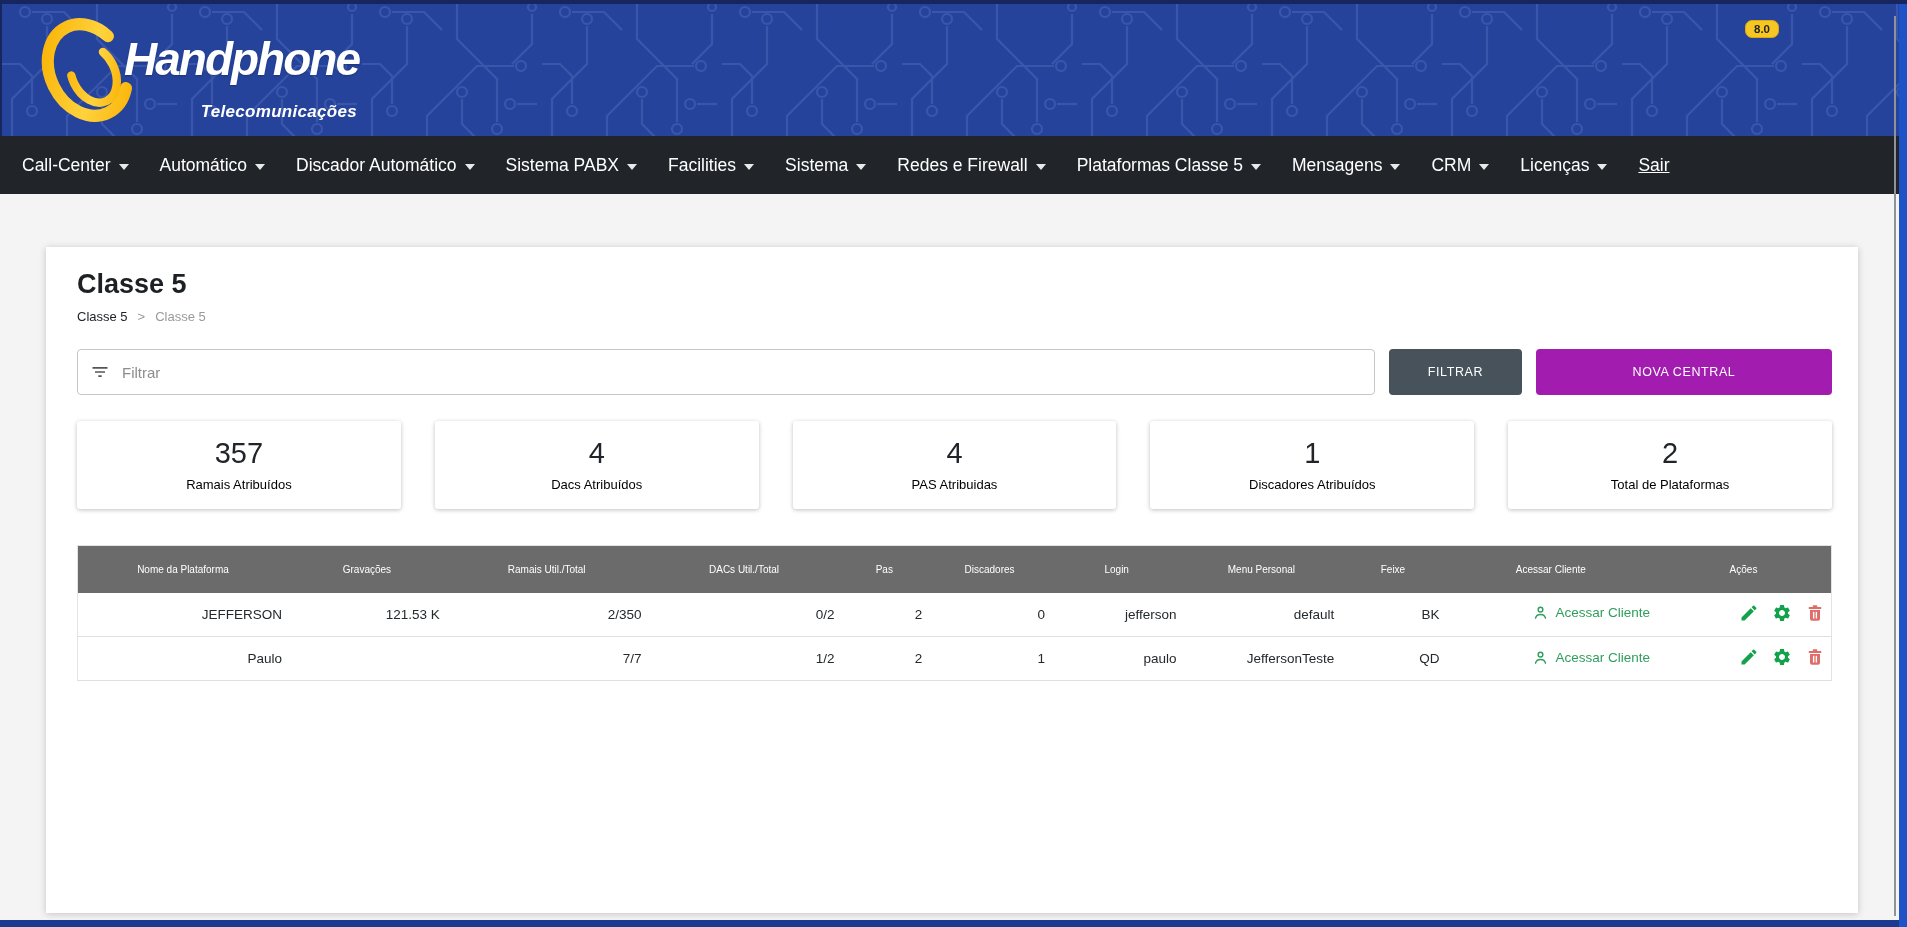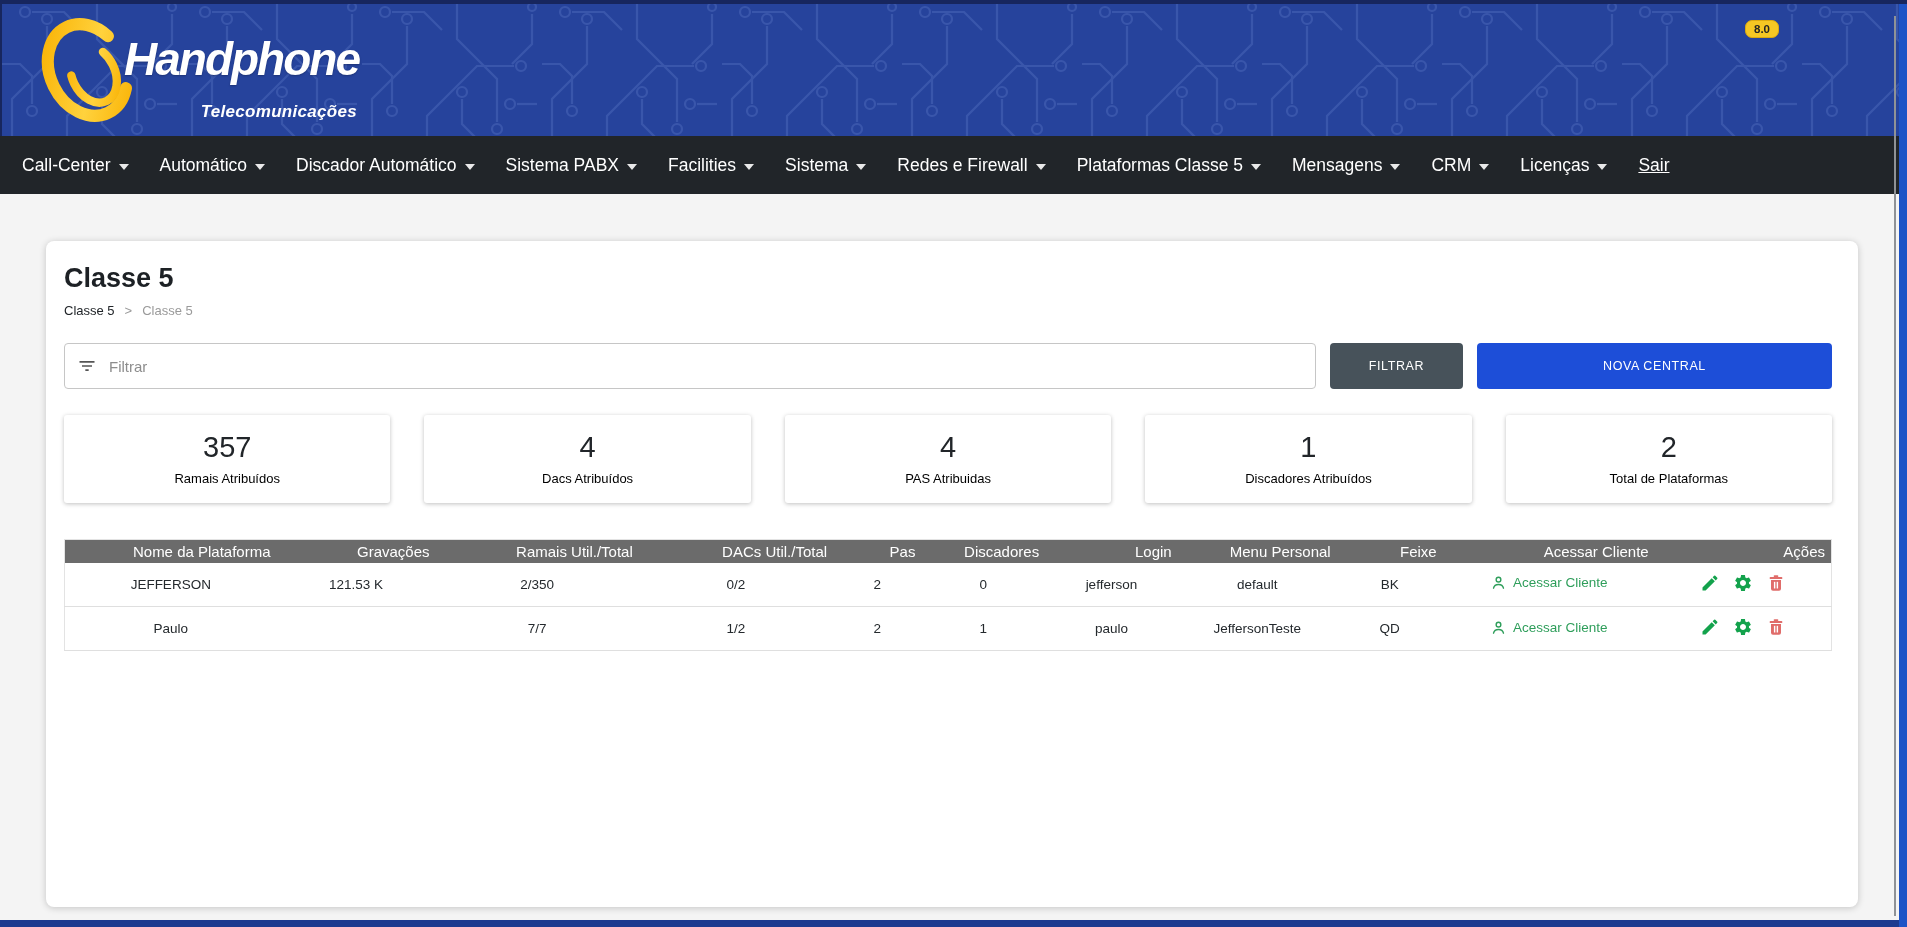--- a/index.html
+++ b/index.html
@@ -52,24 +52,24 @@
   }
   .caret {
     width:0; height:0; border-left:5px solid transparent;
     border-right:5px solid transparent; border-top:6px solid #e9e9e9;
     margin-top:3px;
   }
   .nav-sair { color:#fff; text-decoration:underline; font-size:17.5px; cursor:pointer; }
 
   
   .content-card {
-    position:absolute; top:241px; left:46px; width:1812px; height:666px;
-    background:#fff; border-radius:8px;
+    position:absolute; top:247px; left:46px; width:1812px; height:666px;
+    background:#fff; border-radius:0;
     box-shadow:0 1px 7px rgba(0,0,0,.2);
-    padding:14px 26px 0 18px; z-index:4;
+    padding:14px 26px 0 31px; z-index:4;
   }
   .page-title { font-size:27px; font-weight:700; color:#1d2125; margin-top:8px; }
   .breadcrumb { margin:9px 0 25px 0; font-size:13px; display:flex; align-items:center; }
   .crumb-current { color:#212529; font-weight:500; }
   .crumb-sep { color:#9a9a9a; margin:0 10px; }
   .crumb-parent { color:#9a9a9a; }
 
   
   .filter-row { display:flex; gap:14px; height:46px; }
   .filter-input-wrap { flex:1; position:relative; }
@@ -79,40 +79,40 @@
     padding:0 12px 0 44px; font-size:15px; color:#333; outline:none;
     font-family:"Liberation Sans", sans-serif;
   }
   .filter-input::placeholder { color:#8d8d8d; }
   .btn {
     height:46px; border:none; border-radius:4px; color:#fff;
     font-size:12.5px; font-weight:500; letter-spacing:.6px; cursor:pointer;
     font-family:"Liberation Sans", sans-serif;
   }
   .btn-filtrar { width:133px; background:#47525a; }
-  .btn-nova { width:355px; background:#1d4ed8; }
+  .btn-nova { width:296px; background:#a21caf; }
 
   
   .stats-row { display:flex; gap:34px; margin-top:26px; }
   .stat-card {
     flex:1; height:88px; background:#fff; border-radius:3px;
     box-shadow:0 1px 4px rgba(0,0,0,.25);
     display:flex; flex-direction:column; align-items:center; justify-content:center;
   }
   .stat-value { font-size:29px; color:#212529; line-height:1.1; }
   .stat-label { font-size:13px; color:#000000; margin-top:7px; }
 
   
   .platform-table { width:100%; border-collapse:collapse; margin-top:36px; border:1px solid #e3e3e3; }
   .platform-table th {
-    background:#6b6b6b; color:#fff; font-weight:400; font-size:15px;
-    height:23px; text-align:right; white-space:nowrap; padding:0 6px;
+    background:#6b6b6b; color:#fff; font-weight:400; font-size:10px;
+    height:47px; text-align:center; white-space:nowrap; padding:0 6px;
   }
   .platform-table td {
-    height:44px; font-size:13.5px; color:#24292d; text-align:center;
+    height:44px; font-size:13.5px; color:#24292d; text-align:right;
     border-bottom:1px solid #dfdfdf; padding:0 6px;
   }
   .platform-table th:nth-child(1), .platform-table td:nth-child(1){width:12%;}
   .platform-table th:nth-child(2), .platform-table td:nth-child(2){width:9%;}
   .platform-table th:nth-child(3), .platform-table td:nth-child(3){width:11.5%;}
   .platform-table th:nth-child(4), .platform-table td:nth-child(4){width:11%;}
   .platform-table th:nth-child(5), .platform-table td:nth-child(5){width:5%;}
   .platform-table th:nth-child(6), .platform-table td:nth-child(6){width:7%;}
   .platform-table th:nth-child(7), .platform-table td:nth-child(7){width:7.5%;}
   .platform-table th:nth-child(8), .platform-table td:nth-child(8){width:9%;}

